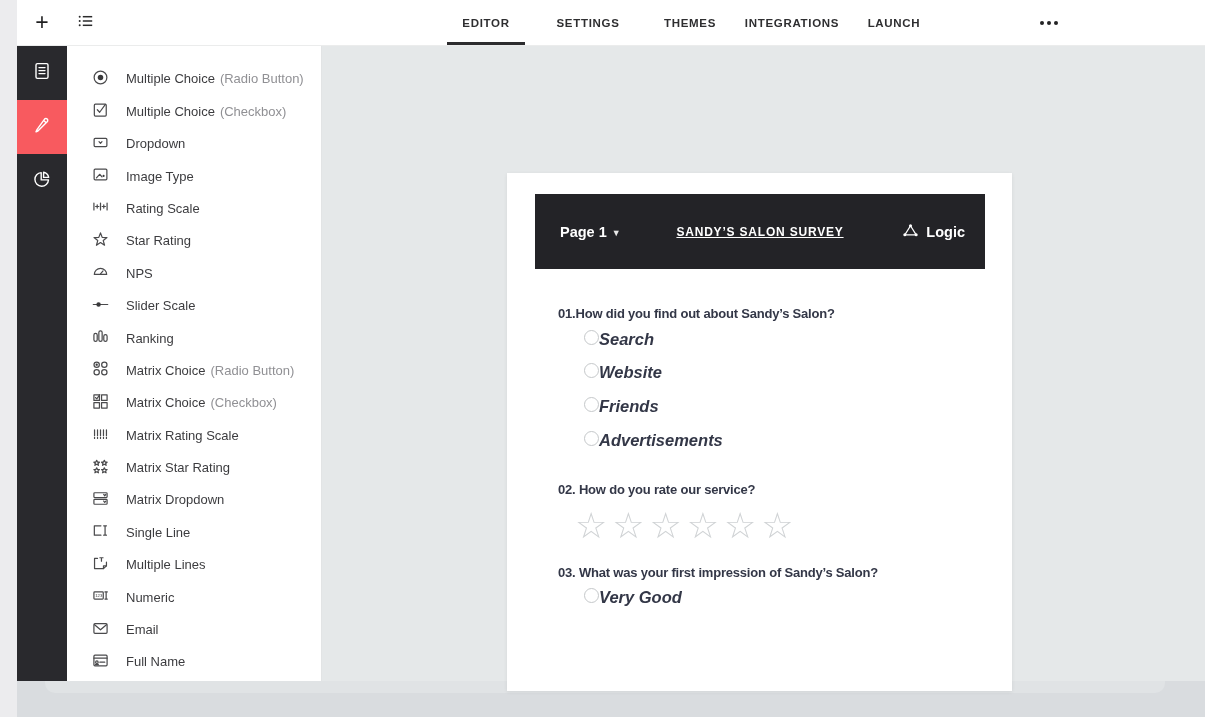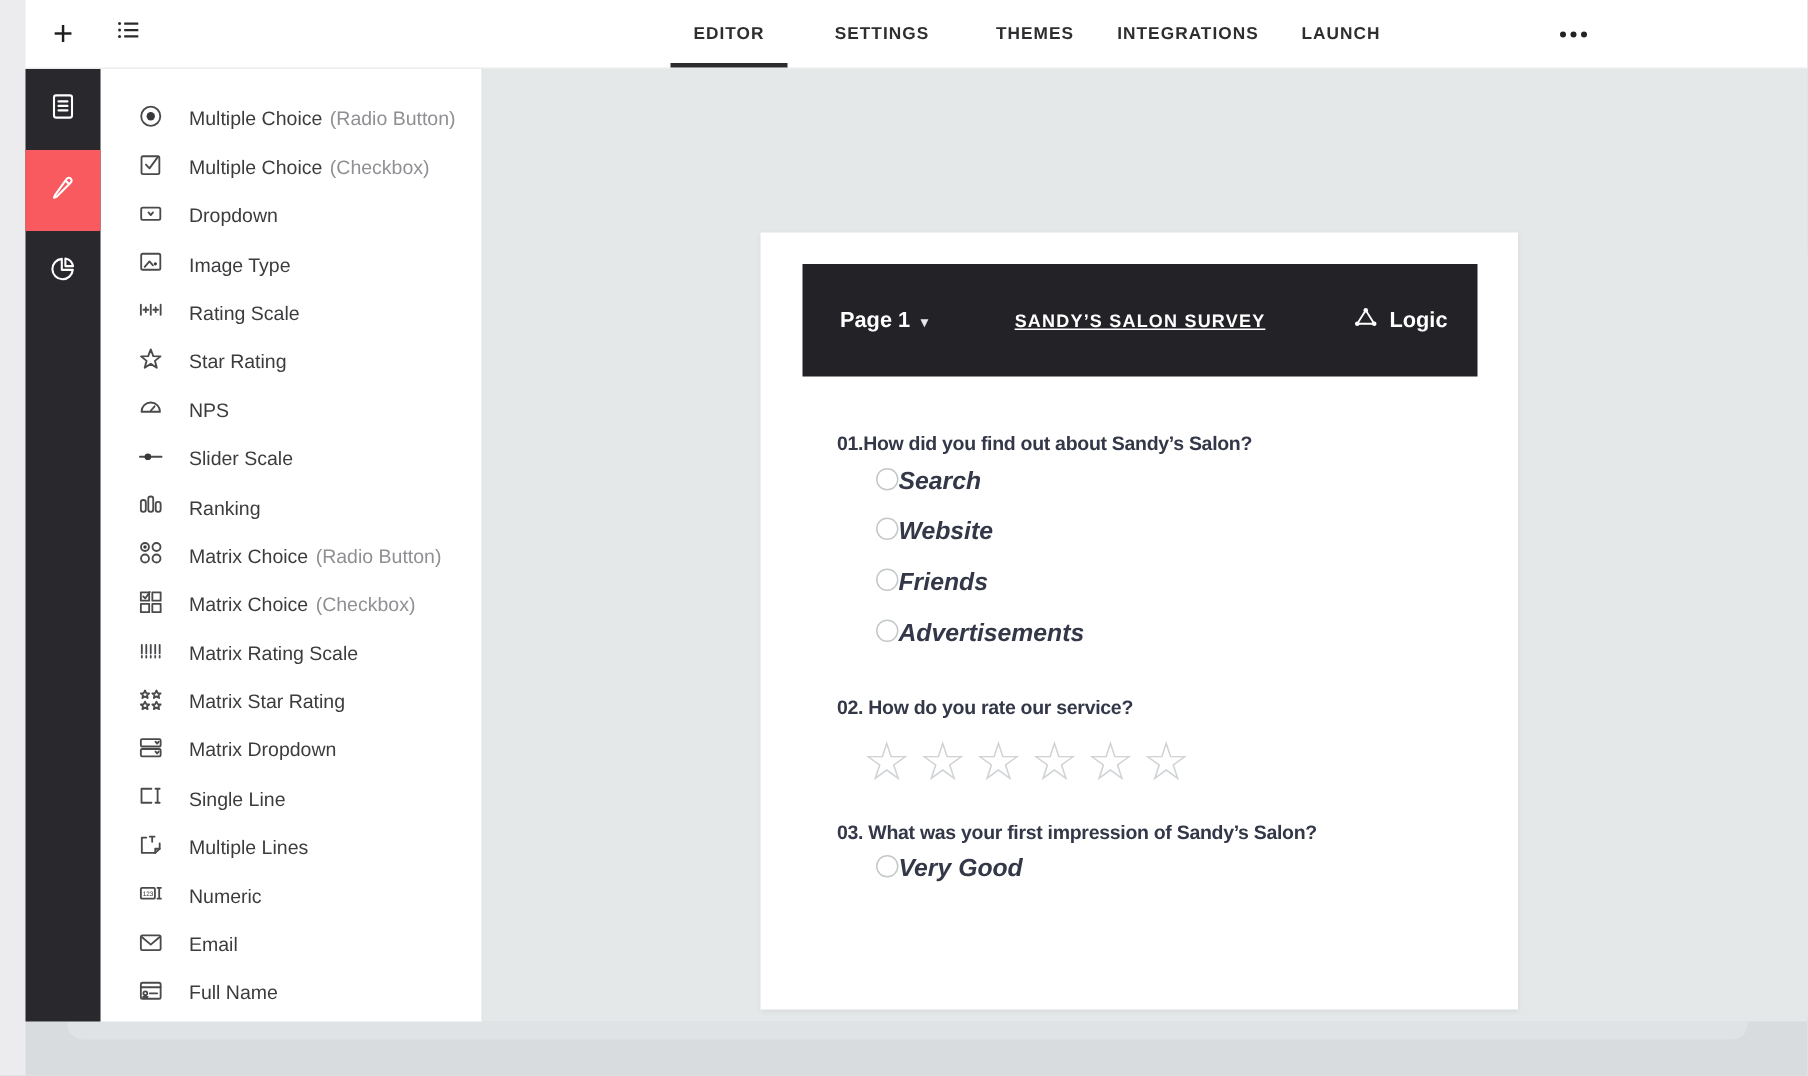--- a/index.html
+++ b/index.html
@@ -38,21 +38,21 @@
   .qt-icon{ width:18px; height:18px; flex:none; display:flex; align-items:center; justify-content:center; }
   .qt-label{ margin-left:17px; font-size:13px; color:#3c3c3f; }
   .qt-sub{ margin-left:5px; font-size:13px; color:#909094; }
 
   
   .footer-strip{ position:absolute; left:17px; top:681px; width:1188px; height:36px; background:#d9dcdf; }
   .footer-card-edge{ position:absolute; left:45px; top:681px; width:1120px; height:12px; background:#e0e3e5;
                      border-radius:0 0 10px 10px; }
 
   
-  .survey-card{ position:absolute; left:507px; top:155px; width:505px; height:518px; background:#fff;
+  .survey-card{ position:absolute; left:507px; top:173px; width:505px; height:518px; background:#fff;
                 box-shadow:0 1px 4px rgba(0,0,0,.07); z-index:2; }
   .survey-header{ position:absolute; left:28px; top:21px; width:450px; height:75px; background:var(--header); color:#fff; }
   .survey-title{ position:absolute; inset:0; display:flex; align-items:center; justify-content:center;
                  font-size:12px; font-weight:700; letter-spacing:.8px;text-decoration:underline; }
   .page-selector{ position:absolute; left:25px; top:0; height:75px; display:flex; align-items:center; gap:5px;
                   font-size:14.5px; font-weight:700; cursor:pointer; z-index:2; }
   .page-caret{ font-size:9px; color:#e8e8e8; padding-top:2px; }
   .logic-btn{ position:absolute; right:20px; top:0; height:75px; display:flex; align-items:center; gap:7px;
               font-size:14.5px; font-weight:600; cursor:pointer; z-index:2; }
 

